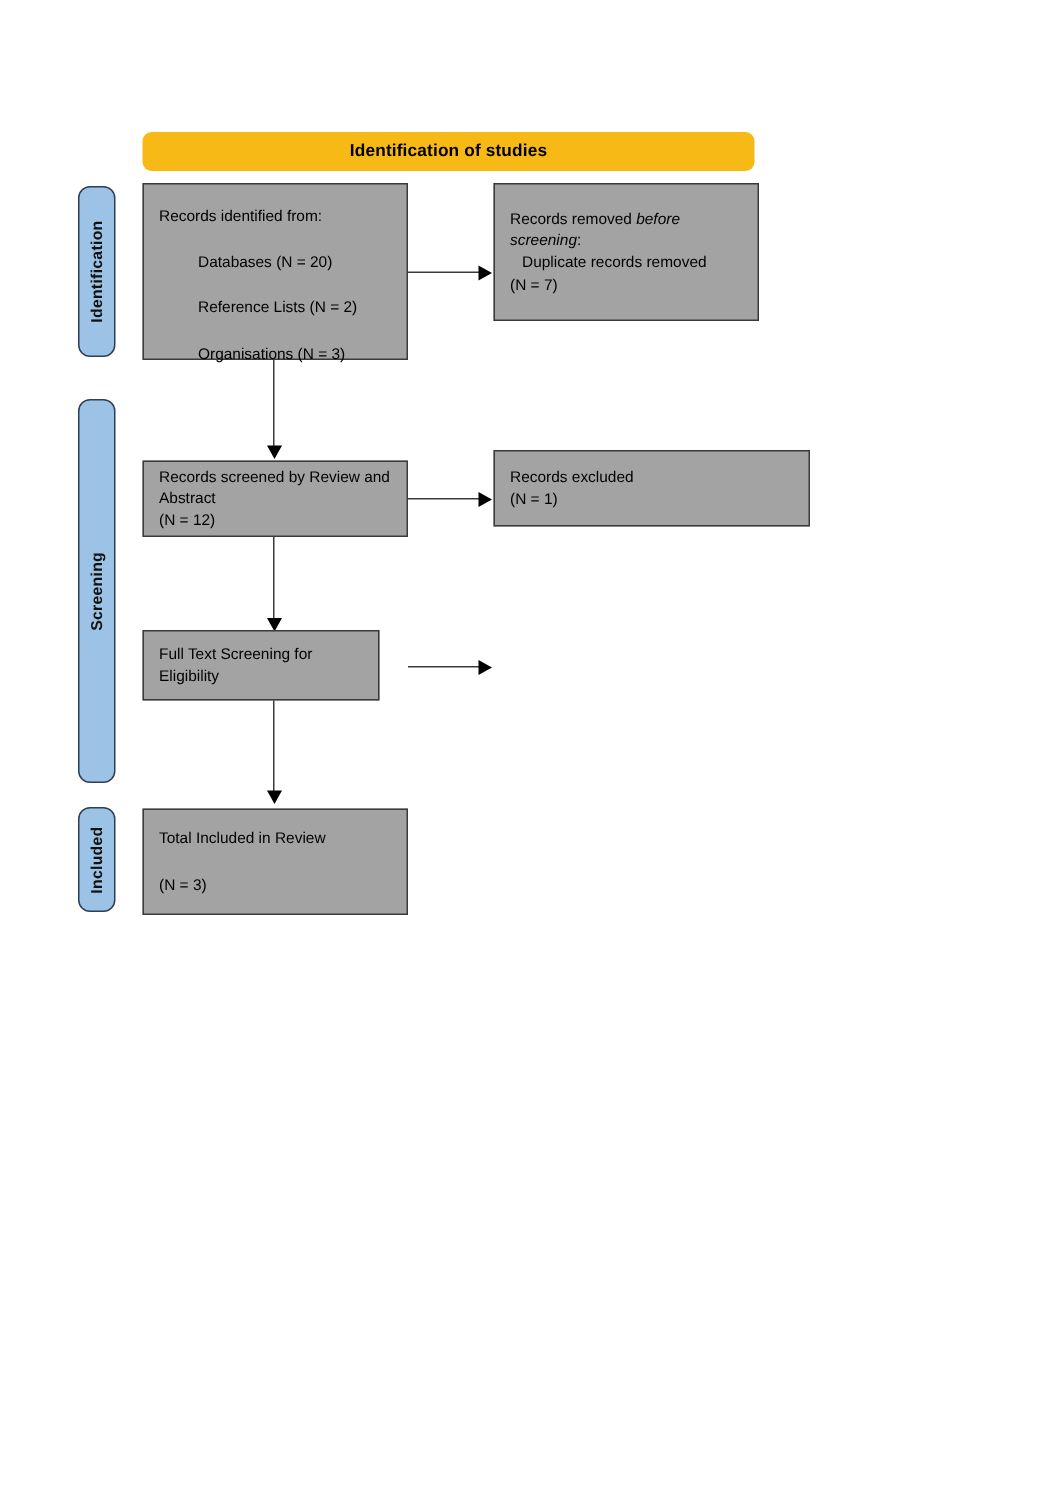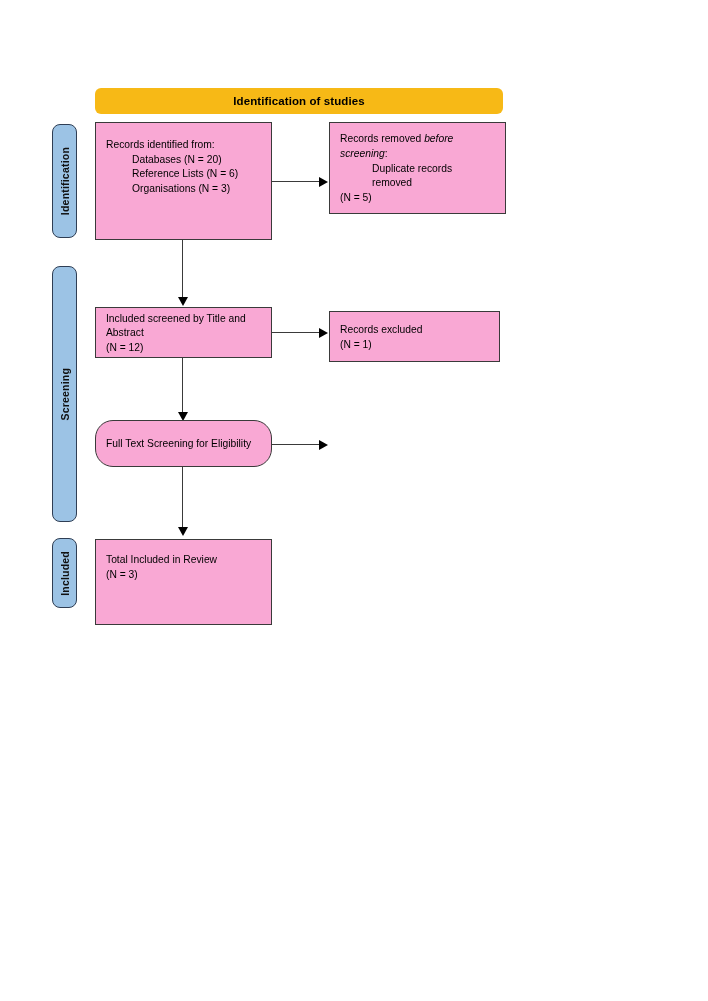--- a/index.html
+++ b/index.html
@@ -54,40 +54,40 @@
     font-weight: bold;
     color: #111111;
     letter-spacing: 0.2px;
     white-space: nowrap;
   }
 
   
   .flow-box {
     position: absolute;
     box-sizing: border-box;
-    background: #f9a8d4;
+    background: #a3a3a3;
     border: 1.6px solid #3A3A3A;
     padding: 10px 10px 8px 10px;
     font-size: 10.3px;
     line-height: 1.42;
     color: #000000;
   }
   .flow-box.vcenter {
     display: flex;
     flex-direction: column;
     justify-content: center;
   }
   .flow-box p {
     margin: 0;
   }
-  .flow-box p.gap-md  { }
+  .flow-box p.gap-md  { margin-top: 16px; }
   .flow-box p.gap-lg  { margin-top: 26px; }
   .flow-box p.indent  { margin-left: 26px; }
   .flow-box p.indent-sm { margin-left: 14px; }
-  .flow-box p.indent-md { margin-left: 32px; }
+  .flow-box p.indent-md { margin-left: 8px; }
   .flow-box .ital { font-style: italic; }
 
   
   .connector {
     position: absolute;
     background: #3A3A3A;
   }
   .connector.h { height: 1.3px; }
   .connector.v { width: 1.3px; }
 
@@ -124,63 +124,63 @@
     <span class="stage-text">Screening</span>
   </div>
 
   <div class="stage-bar" style="left:52px; top:538px; width:25px; height:70px;">
     <span class="stage-text">Included</span>
   </div>
 
   <div class="flow-box" style="left:95px; top:122px; width:177px; height:118px; padding-top:15px;">
     <p>Records identified from:</p>
     <p class="gap-md indent">Databases (N = 20)</p>
-    <p class="gap-md indent">Reference Lists (N = 6)</p>
+    <p class="gap-md indent">Reference Lists (N = 2)</p>
     <p class="gap-md indent">Organisations (N = 3)</p>
   </div>
 
   <div class="connector h" style="left:272px; top:181px; width:48px;"></div>
   <div class="arrowhead right" style="left:319px; top:176.5px;"></div>
 
   <div class="flow-box vcenter" style="left:329px; top:122px; width:177px; height:92px;">
     <p><span>Records removed </span><span class="ital">before</span></p>
     <p><span class="ital">screening</span><span>:</span></p>
     <p class="indent-md">Duplicate records removed</p>
-    <p>(N = 5)</p>
+    <p>(N = 7)</p>
   </div>
 
   <div class="connector v" style="left:182px; top:240px; height:60px;"></div>
   <div class="arrowhead down" style="left:177.5px; top:297px;"></div>
 
   <div class="flow-box vcenter" style="left:95px; top:307px; width:177px; height:51px;">
-    <p>Included screened by Title and</p>
+    <p>Records screened by Review and</p>
     <p>Abstract</p>
     <p>(N = 12)</p>
   </div>
 
   <div class="connector h" style="left:272px; top:332px; width:48px;"></div>
   <div class="arrowhead right" style="left:319px; top:327.5px;"></div>
 
-  <div class="flow-box vcenter" style="left:329px; top:311px; width:171px; height:51px;">
+  <div class="flow-box vcenter" style="left:329px; top:300px; width:211px; height:51px;">
     <p>Records excluded</p>
     <p>(N = 1)</p>
   </div>
 
   <div class="connector v" style="left:182px; top:358px; height:60px;"></div>
   <div class="arrowhead down" style="left:177.5px; top:412px;"></div>
 
-  <div class="flow-box vcenter" style="left:95px; top:420px; width:177px; height:47px;border-radius:18px;">
+  <div class="flow-box vcenter" style="left:95px; top:420px; width:158px; height:47px;">
     <p>Full Text Screening for Eligibility</p>
   </div>
 
   <div class="connector h" style="left:272px; top:444px; width:48px;"></div>
   <div class="arrowhead right" style="left:319px; top:439.5px;"></div>
 
 
   <div class="connector v" style="left:182px; top:467px; height:65px;"></div>
   <div class="arrowhead down" style="left:177.5px; top:527px;"></div>
 
-  <div class="flow-box" style="left:95px; top:539px; width:177px; height:86px; padding-top:13px;">
+  <div class="flow-box" style="left:95px; top:539px; width:177px; height:71px; padding-top:13px;">
     <p>Total Included in Review</p>
     <p class="gap-md">(N = 3)</p>
   </div>
 
 </div>
 
 </body></html>

